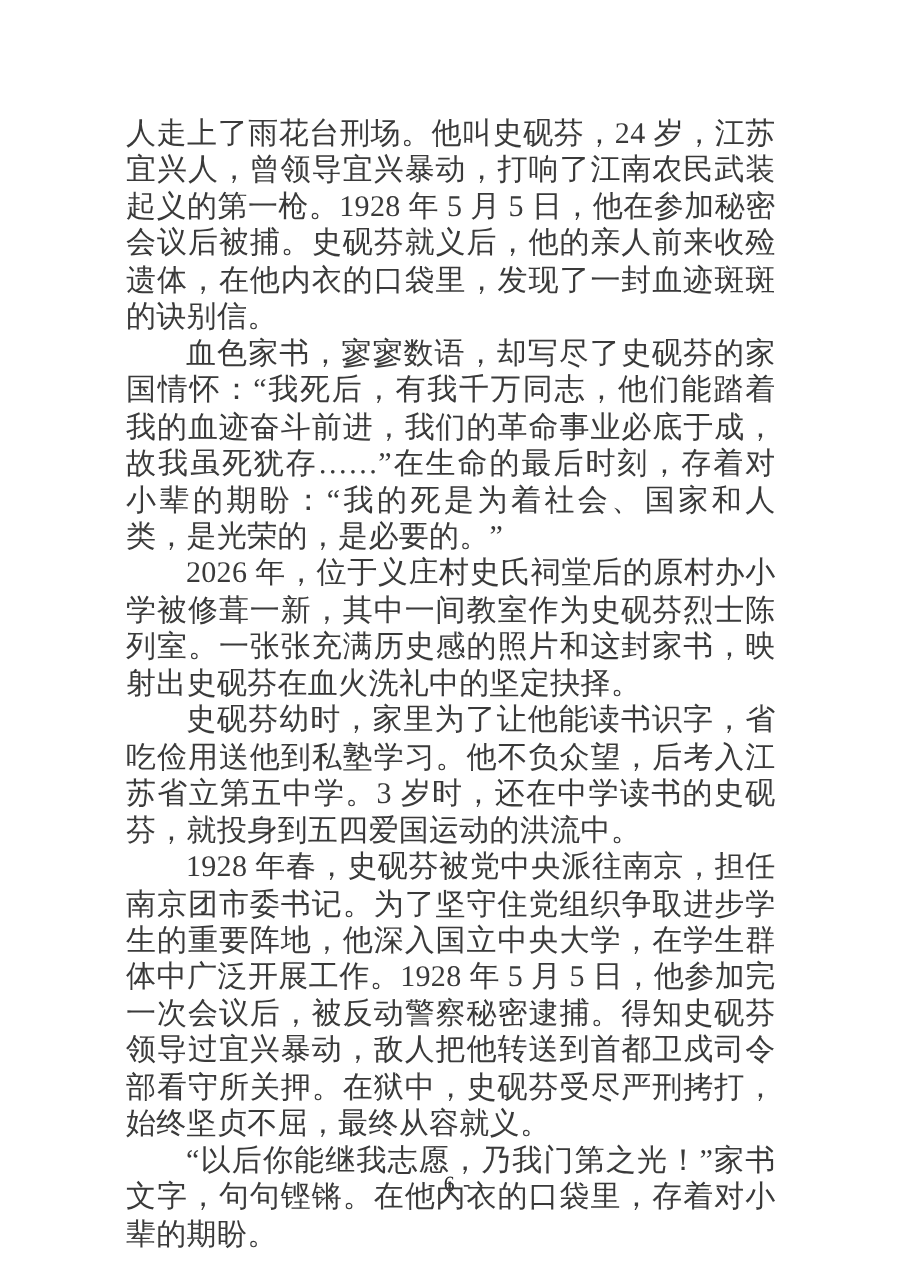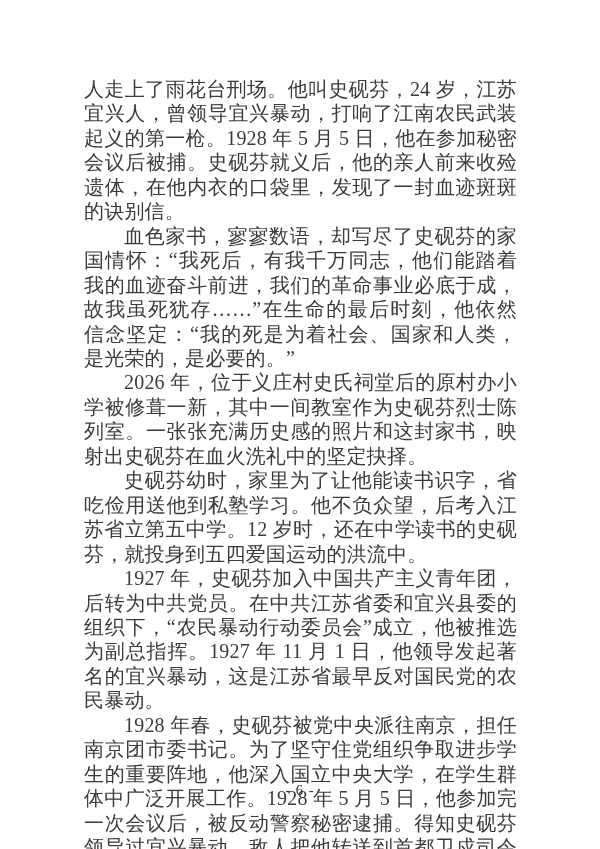--- a/index.html
+++ b/index.html
@@ -50,23 +50,22 @@
     letter-spacing: 1px;
     color: #2f2f2f;
   }
 </style>
 </head>
 <body>
 
 <div class="page">
   <div class="body-text">
     <p class="para no-indent">人走上了雨花台刑场。他叫史砚芬，24 岁，江苏宜兴人，曾领导宜兴暴动，打响了江南农民武装起义的第一枪。1928 年 5 月 5 日，他在参加秘密会议后被捕。史砚芬就义后，他的亲人前来收殓遗体，在他内衣的口袋里，发现了一封血迹斑斑的诀别信。</p>
-    <p class="para">血色家书，寥寥数语，却写尽了史砚芬的家国情怀：“我死后，有我千万同志，他们能踏着我的血迹奋斗前进，我们的革命事业必底于成，故我虽死犹存……”在生命的最后时刻，他依然信念坚定：“我的死是为着社会、国家和人类，是光荣的，是必要的。”</p>
+    <p class="para">血色家书，寥寥数语，却写尽了史砚芬的家国情怀：“我死后，有我千万同志，他们能踏着我的血迹奋斗前进，我们的革命事业必底于成，故我虽死犹存……”在生命的最后时刻，存着对小辈的期盼：“我的死是为着社会、国家和人类，是光荣的，是必要的。”</p>
     <p class="para">2026 年，位于义庄村史氏祠堂后的原村办小学被修葺一新，其中一间教室作为史砚芬烈士陈列室。一张张充满历史感的照片和这封家书，映射出史砚芬在血火洗礼中的坚定抉择。</p>
-    <p class="para">史砚芬幼时，家里为了让他能读书识字，省吃俭用送他到私塾学习。他不负众望，后考入江苏省立第五中学。12 岁时，还在中学读书的史砚芬，就投身到五四爱国运动的洪流中。</p>
-    <p class="para">1927 年，史砚芬加入中国共产主义青年团，后转为中共党员。在中共江苏省委和宜兴县委的组织下，“农民暴动行动委员会”成立，他被推选为副总指挥。1927 年 11 月 1 日，他领导发起著名的宜兴暴动，这是江苏省最早反对国民党的农民暴动。</p>
+    <p class="para">史砚芬幼时，家里为了让他能读书识字，省吃俭用送他到私塾学习。他不负众望，后考入江苏省立第五中学。3 岁时，还在中学读书的史砚芬，就投身到五四爱国运动的洪流中。</p>
     <p class="para">1928 年春，史砚芬被党中央派往南京，担任南京团市委书记。为了坚守住党组织争取进步学生的重要阵地，他深入国立中央大学，在学生群体中广泛开展工作。1928 年 5 月 5 日，他参加完一次会议后，被反动警察秘密逮捕。得知史砚芬领导过宜兴暴动，敌人把他转送到首都卫戍司令部看守所关押。在狱中，史砚芬受尽严刑拷打，始终坚贞不屈，最终从容就义。</p>
     <p class="para">“以后你能继我志愿，乃我门第之光！”家书文字，句句铿锵。在他内衣的口袋里，存着对小辈的期盼。</p>
   </div>
   <div class="footer">
     <span class="page-number">- 6 -</span>
   </div>
 </div>
 
 </body></html>

